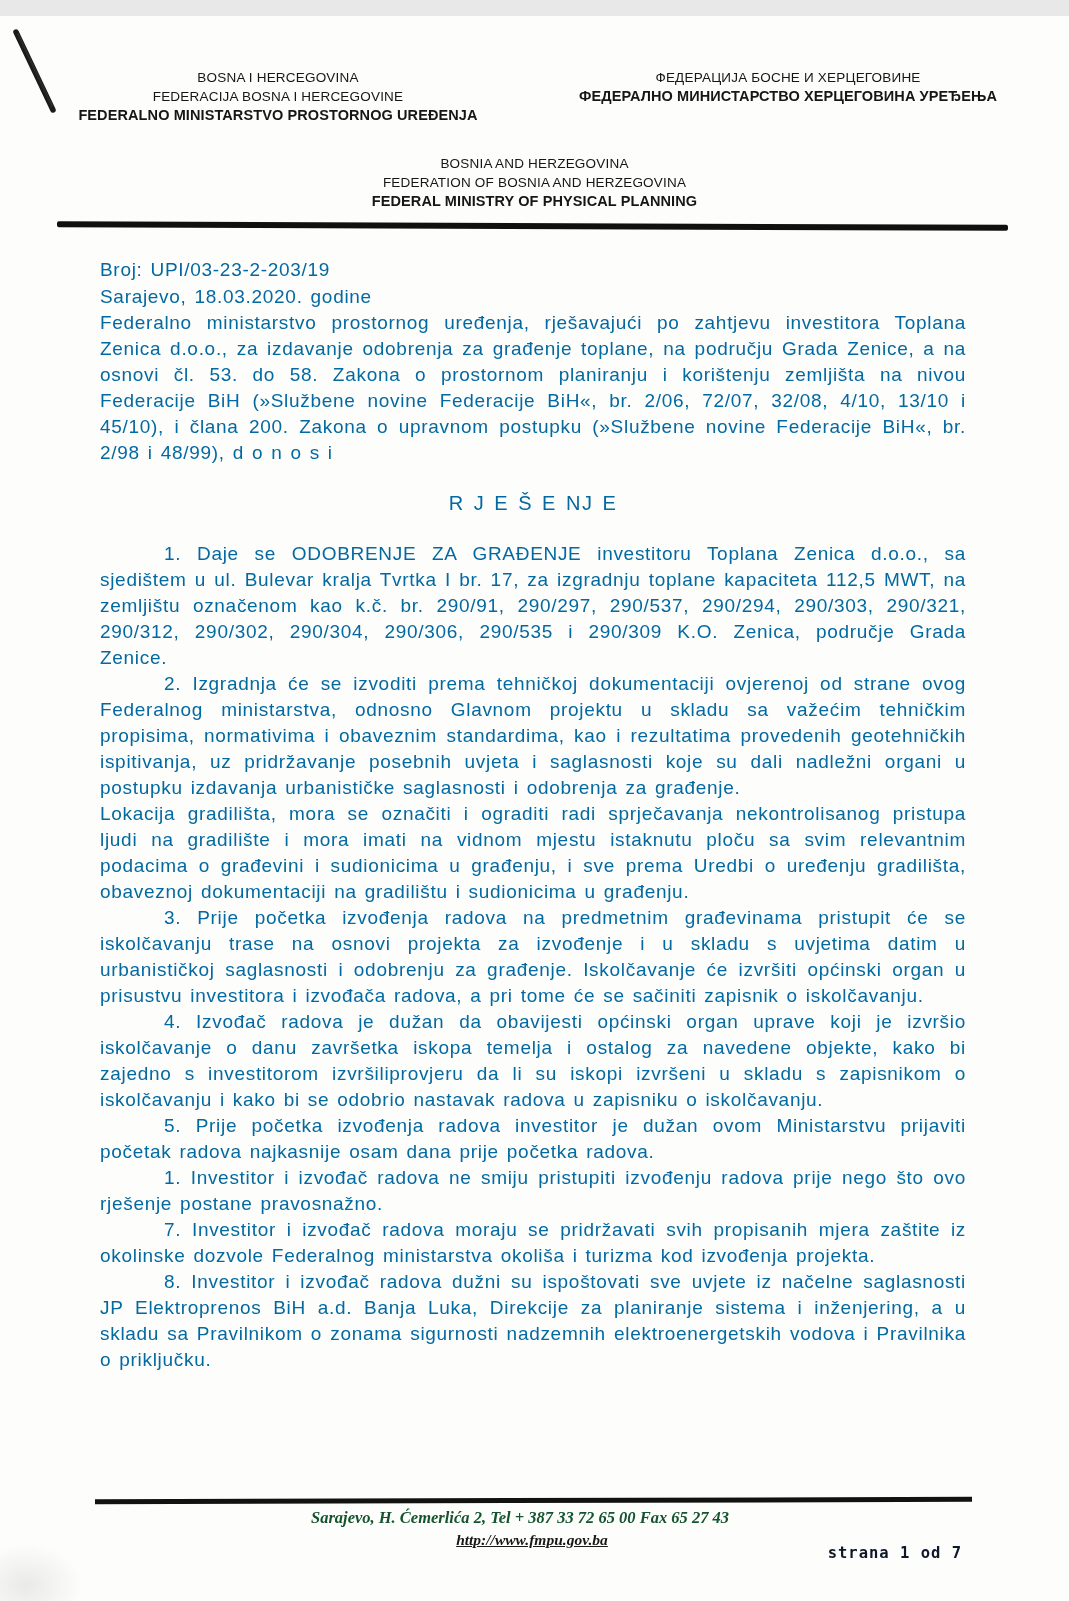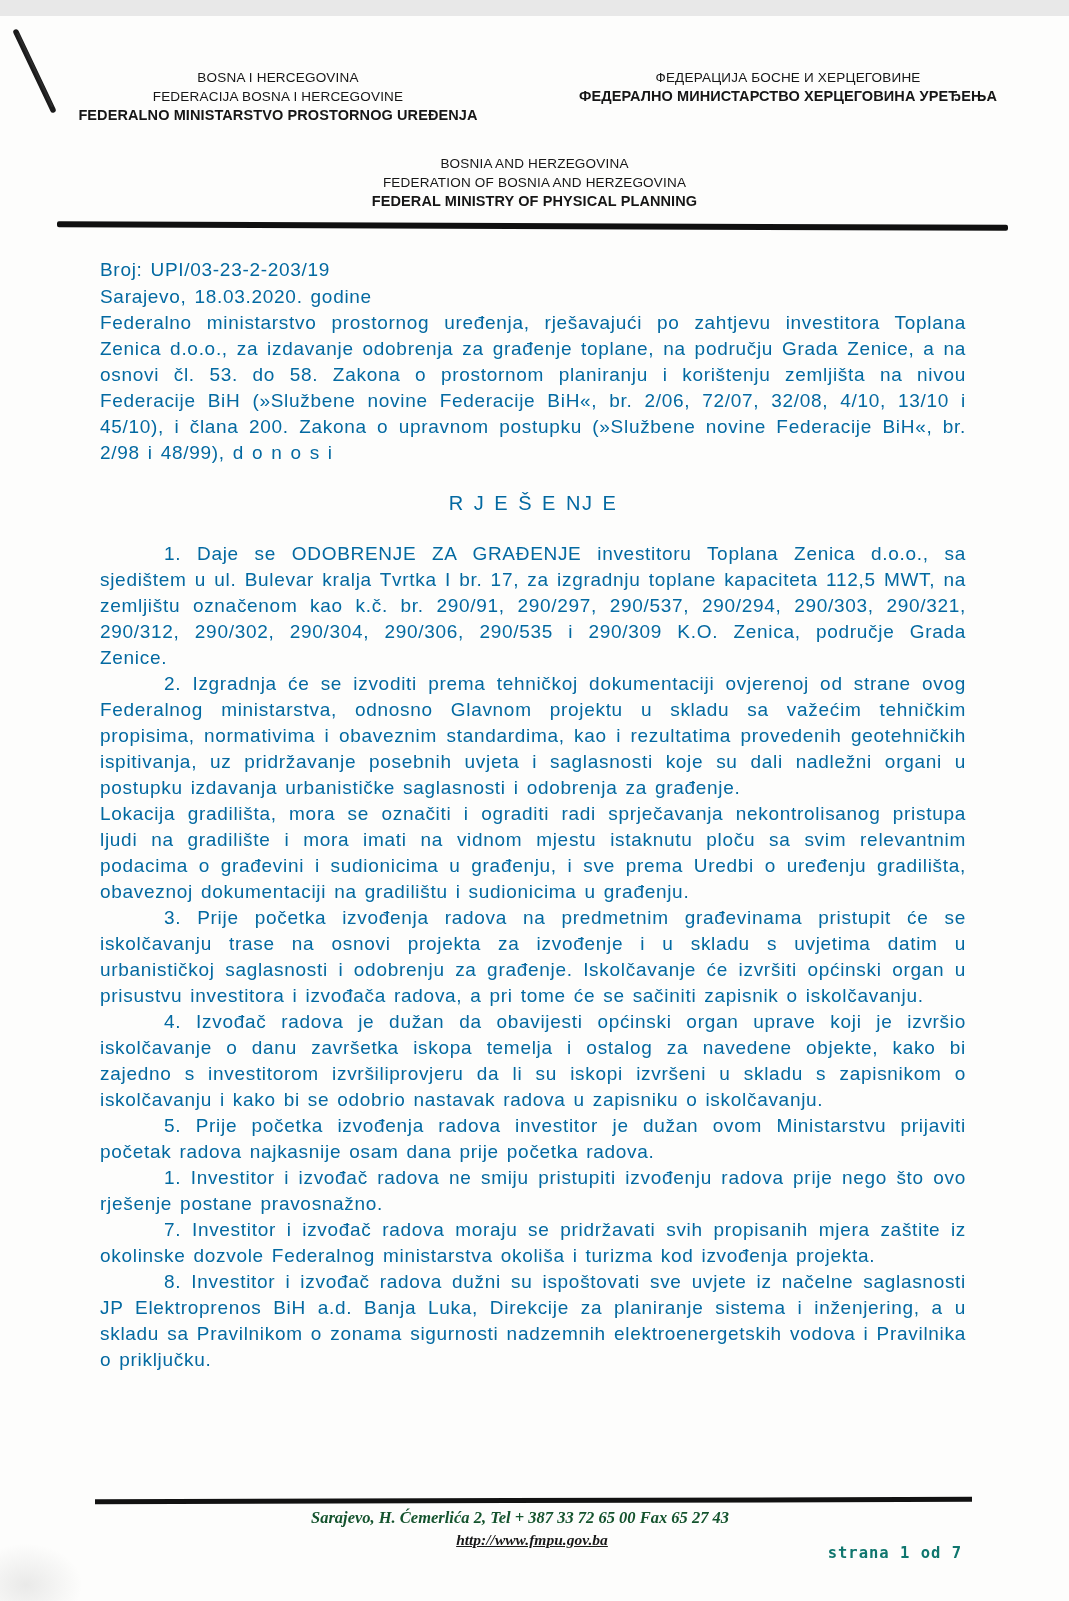--- a/index.html
+++ b/index.html
@@ -140,21 +140,21 @@
     padding-left: 12px;
   }
   .page-number {
     position: absolute;
     right: 107px;
     top: 1528px;
     font-family: "DejaVu Sans Mono", "Liberation Mono", monospace;
     font-weight: 700;
     font-size: 15.5px;
     letter-spacing: 1px;
-    color: #0f766e;
+    color: #0f172a;
   }
 </style>
 </head>
 <body>
 
 <div class="page">
 
   <svg class="pen-stroke" width="70" height="110" aria-hidden="true">
     <line x1="10" y1="10" x2="47" y2="88" stroke="#1b1b1b" stroke-width="5.5" stroke-linecap="round"></line>
     <line x1="12" y1="12" x2="46" y2="84" stroke="#3a3a3a" stroke-width="2" stroke-linecap="round" opacity="0.5"></line>

